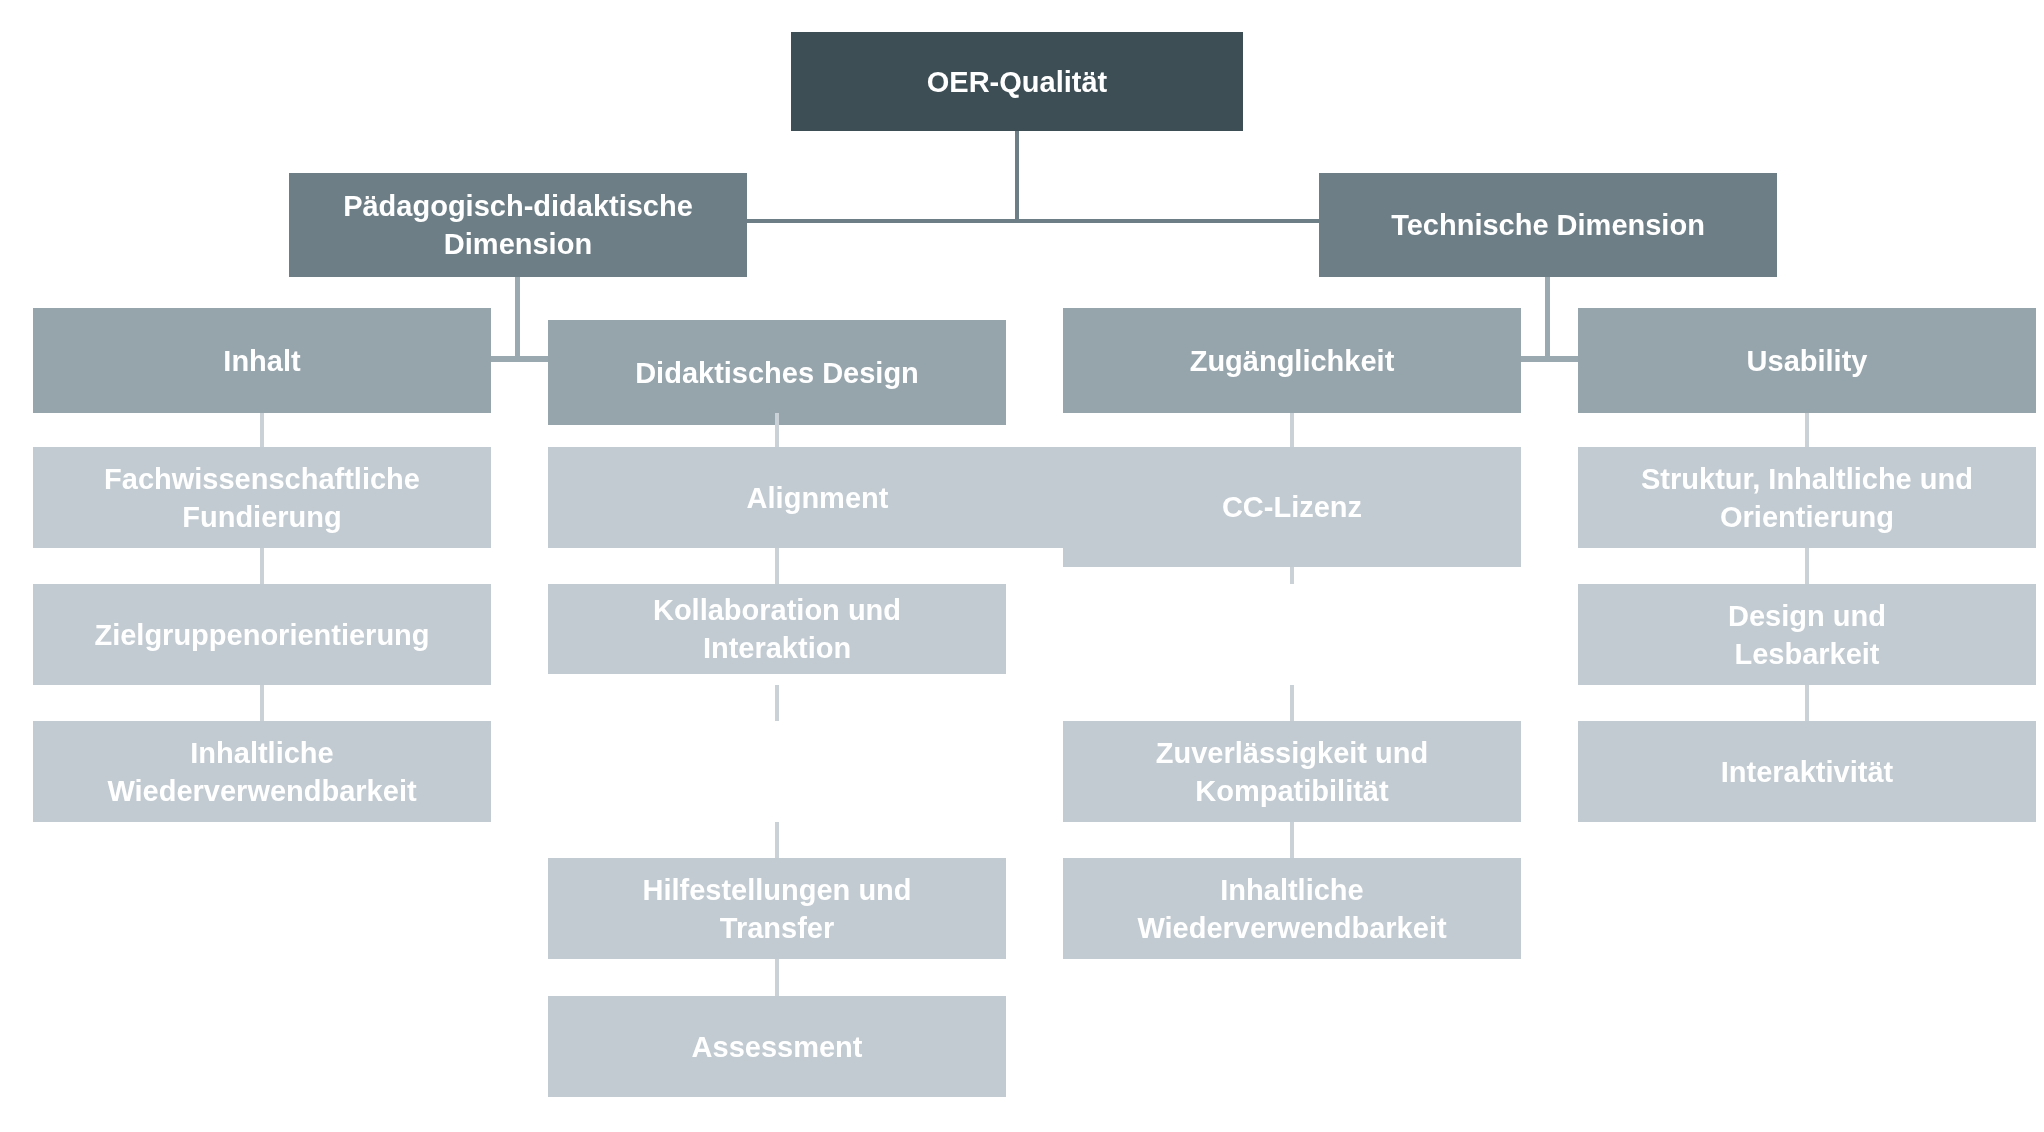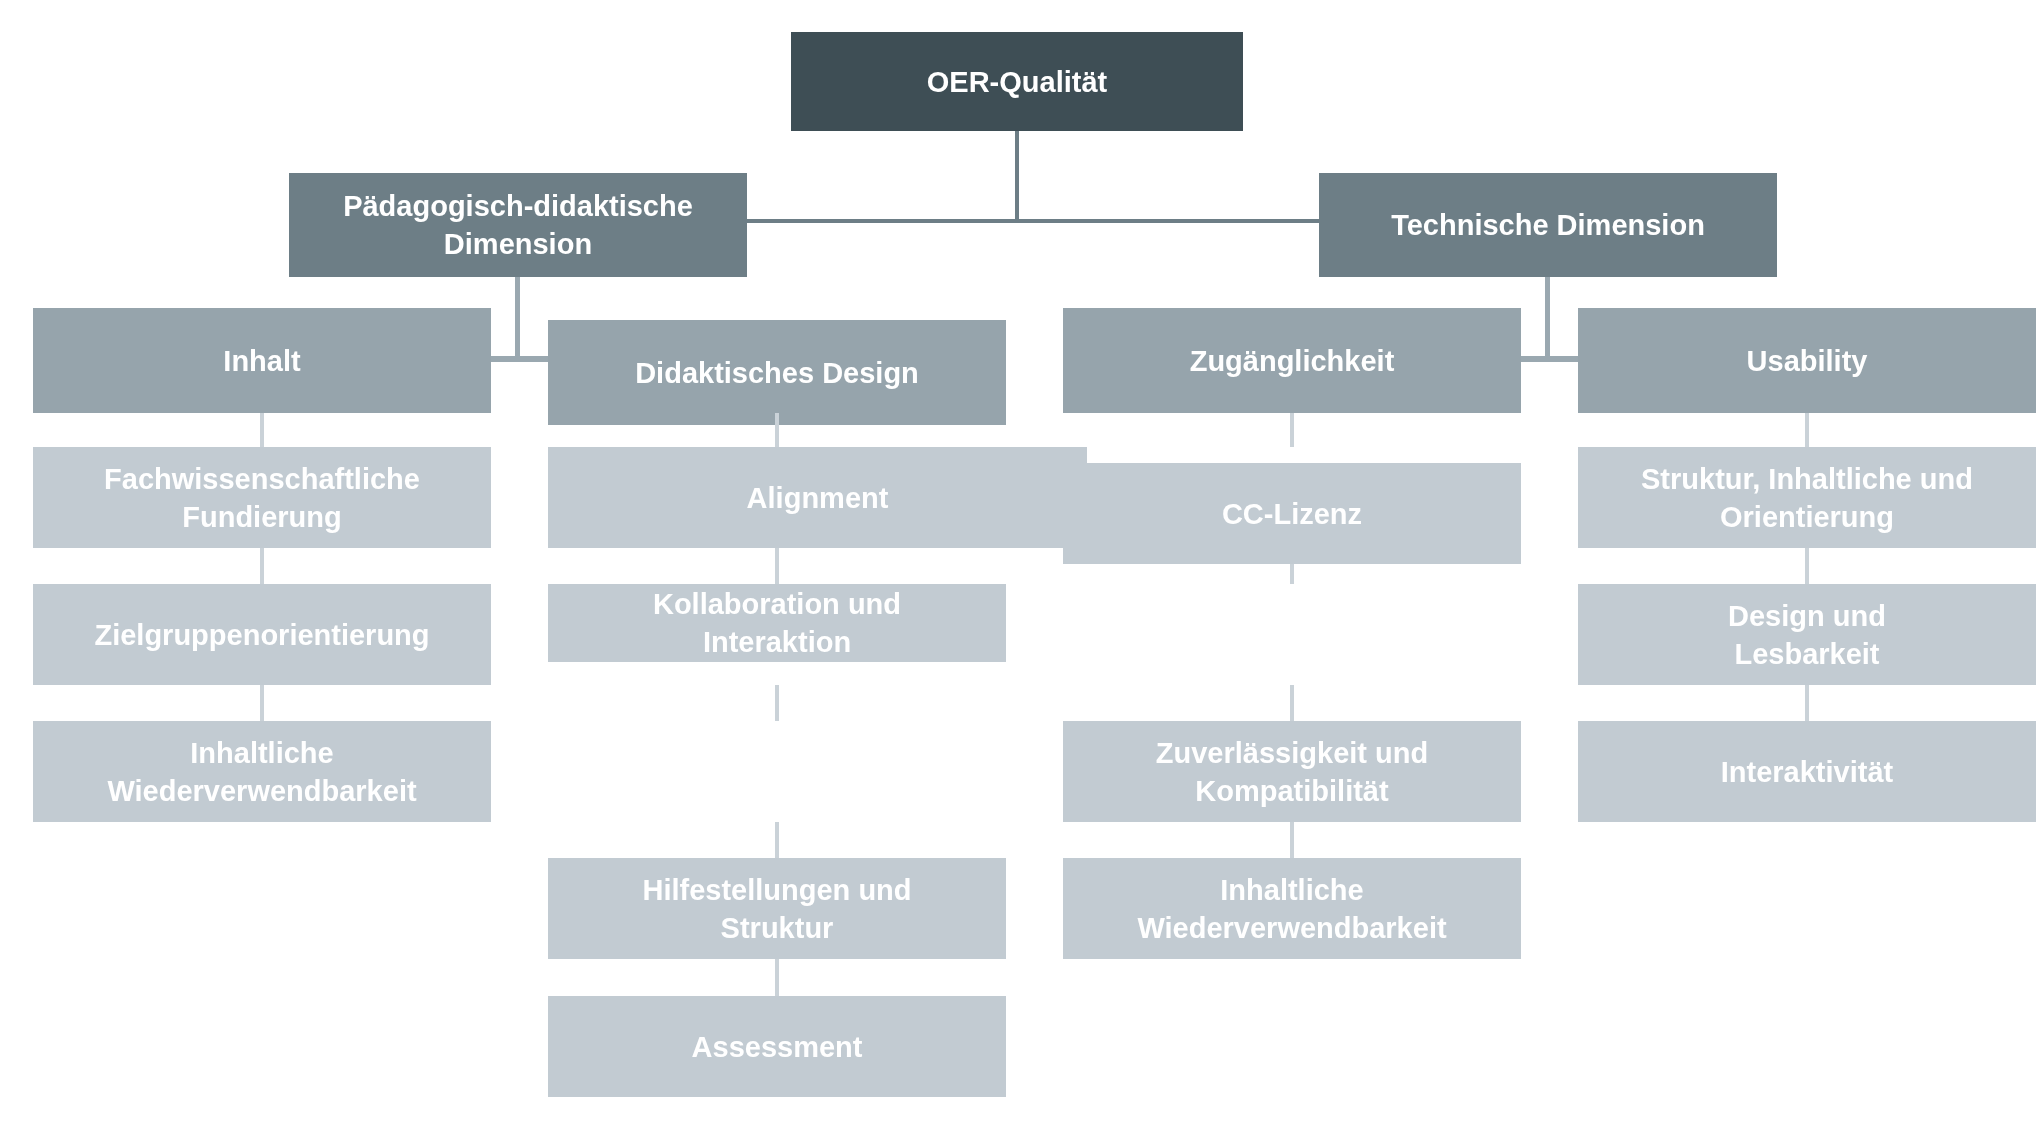--- a/index.html
+++ b/index.html
@@ -98,38 +98,38 @@
 
   <div class="line light" style="left:775px;top:413px;width:4px;height:34px;"></div>
   <div class="line light" style="left:775px;top:548px;width:4px;height:36px;"></div>
   <div class="line light" style="left:775px;top:685px;width:4px;height:36px;"></div>
   <div class="line light" style="left:775px;top:822px;width:4px;height:36px;"></div>
   <div class="line light" style="left:775px;top:959px;width:4px;height:37px;"></div>
 
   <div class="box lvl4" style="left:548px;top:447px;width:539px;height:101px;">
     <span>Alignment</span>
   </div>
-  <div class="box lvl4" style="left:548px;top:584px;width:458px;height:78px;">
+  <div class="box lvl4" style="left:548px;top:584px;width:458px;height:90px;">
     <span>Kollaboration und
 Interaktion</span>
   </div>
   <div class="box lvl4" style="left:548px;top:858px;width:458px;height:101px;">
     <span>Hilfestellungen und
-Struktur</span>
+Transfer</span>
   </div>
   <div class="box lvl4" style="left:548px;top:996px;width:458px;height:101px;">
     <span>Assessment</span>
   </div>
 
   <div class="line light" style="left:1290px;top:413px;width:4px;height:34px;"></div>
   <div class="line light" style="left:1290px;top:548px;width:4px;height:36px;"></div>
   <div class="line light" style="left:1290px;top:685px;width:4px;height:36px;"></div>
   <div class="line light" style="left:1290px;top:822px;width:4px;height:36px;"></div>
 
-  <div class="box lvl4" style="left:1063px;top:463px;width:458px;height:101px;">
+  <div class="box lvl4" style="left:1063px;top:447px;width:458px;height:120px;">
     <span>CC-Lizenz</span>
   </div>
   <div class="box lvl4" style="left:1063px;top:721px;width:458px;height:101px;">
     <span>Zuverlässigkeit und
 Kompatibilität</span>
   </div>
   <div class="box lvl4" style="left:1063px;top:858px;width:458px;height:101px;">
     <span>Inhaltliche
 Wiederverwendbarkeit</span>
   </div>

